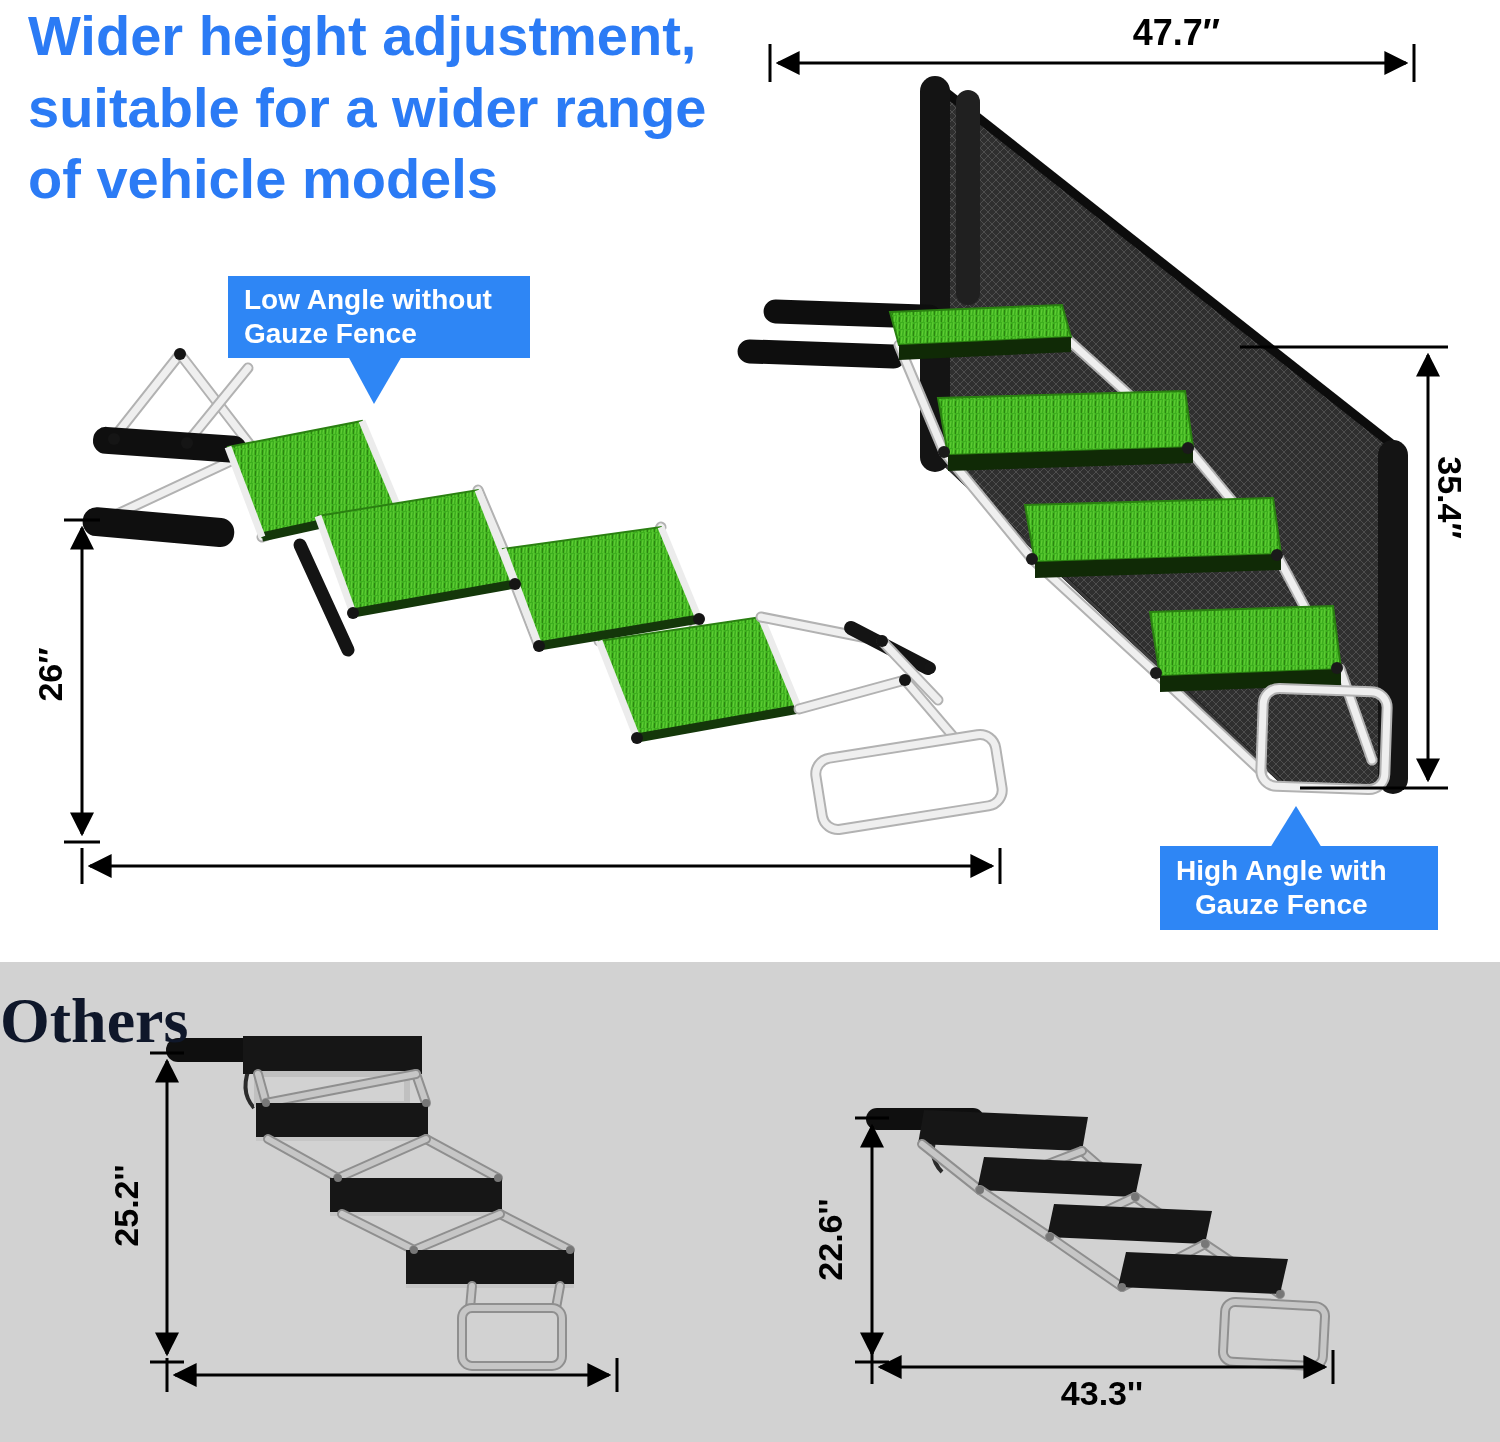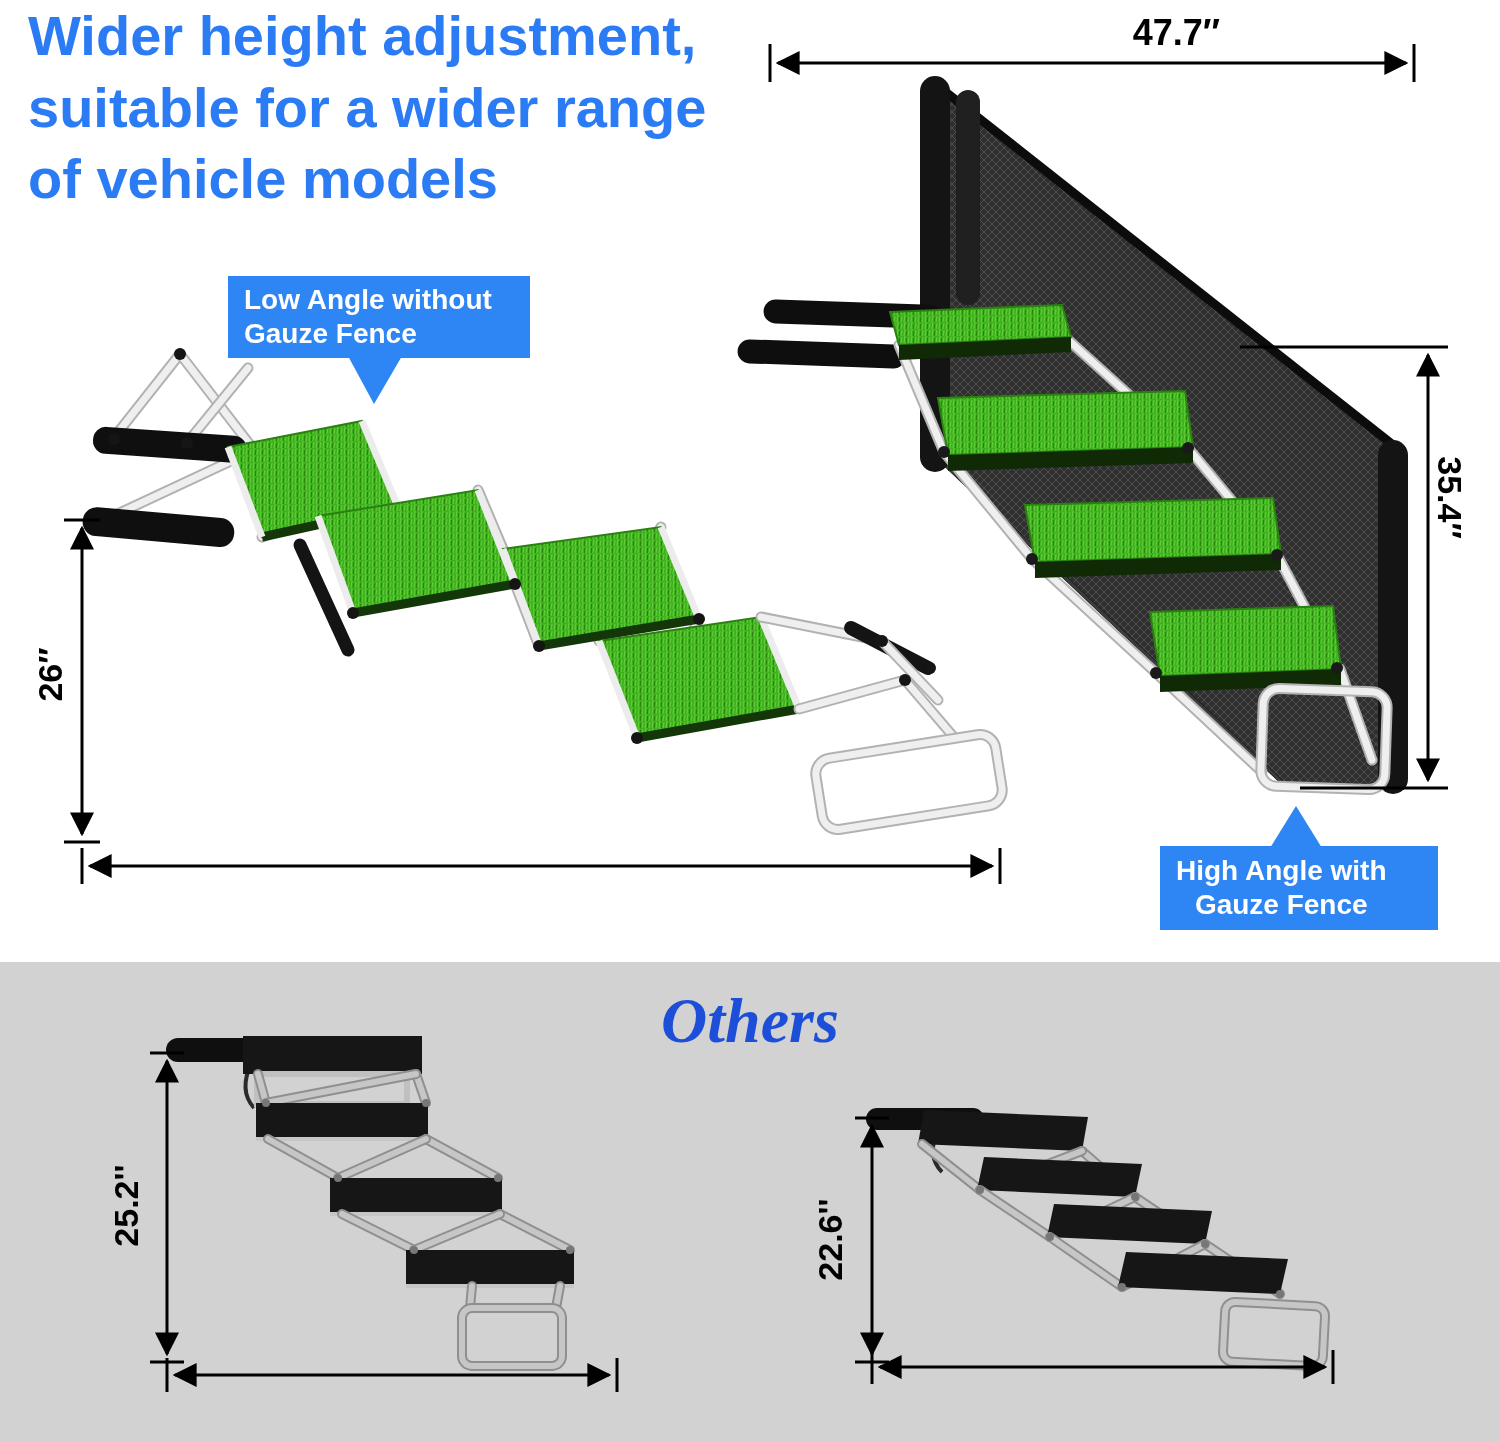--- a/index.html
+++ b/index.html
@@ -19,22 +19,22 @@
   }
   .callout.low  { left:228px; top:276px; width:302px; height:82px; }
   .callout.high { left:1160px; top:846px; width:278px; height:84px;text-align:center; }
 
   .dim { position:absolute; font-weight:bold; color:#000; text-align:center; font-size:36px; }
   .dim.small { font-size:34px; }
   .rot-ccw { transform:rotate(-90deg); }
   .rot-cw  { transform:rotate(90deg); }
 
   .others-title {
-    position:absolute; left:0; right:0; top:984px; text-align:center;
-    font-family:"Liberation Serif", serif; font-size:64px; font-weight:bold; color:#1d4ed8;font-style:italic;
+    position:absolute; left:0; right:0; top:984px; text-align:left;
+    font-family:"Liberation Serif", serif; font-size:64px; font-weight:bold; color:#0f172a;
   }
 
   svg .tubeS  { stroke:#b2b2b2; stroke-width:11; fill:none; stroke-linecap:round; }
   svg .tube   { stroke:#efefef; stroke-width:7;  fill:none; stroke-linecap:round; }
   svg .silverS{ stroke:#8f8f8f; stroke-width:10; fill:none; stroke-linecap:round; }
   svg .silver { stroke:#c6c6c6; stroke-width:6;  fill:none; stroke-linecap:round; }
   svg .dimln  { stroke:#000; stroke-width:3; fill:none; }
 </style>
 </head>
 <body>
@@ -313,14 +313,15 @@
 Gauze Fence</div>
 
   <div class="dim" style="left:920px; top:12px; width:300px;text-align:right;">47.7″</div>
   <div class="dim small rot-cw" style="left:1369px; top:478px; width:160px;">35.4″</div>
   <div class="dim small rot-ccw" style="left:-10px; top:655px; width:120px;">26″</div>
 
   <div class="others-title">Others</div>
 
   <div class="dim small rot-ccw" style="left:56px; top:1186px; width:140px;">25.2''</div>
   <div class="dim small rot-ccw" style="left:760px; top:1220px; width:140px;">22.6''</div>
+  <div class="dim small" style="left:962px; top:1374px; width:280px;">43.3''</div>
 
 </div>
 
 </body></html>

